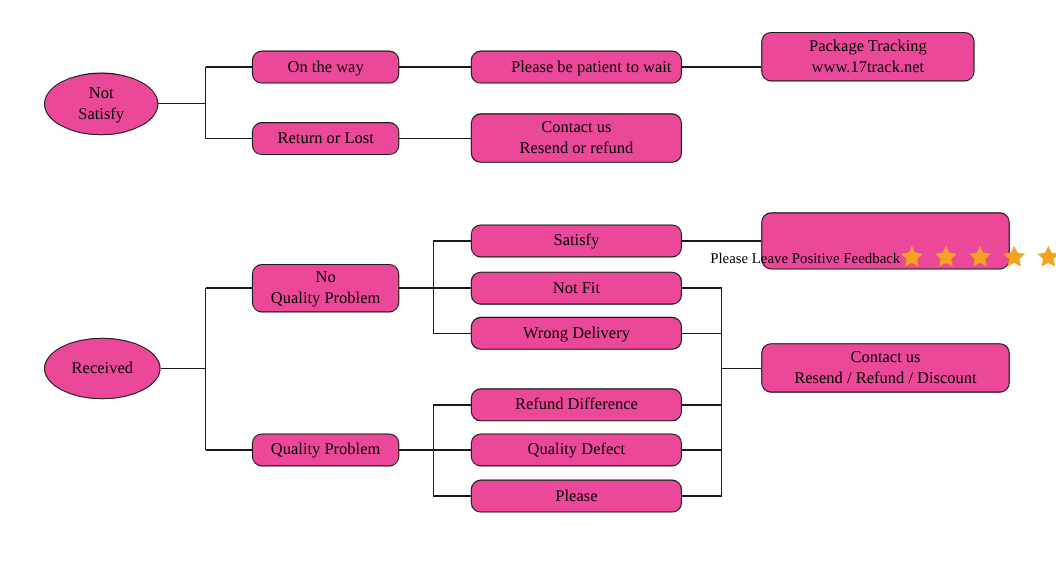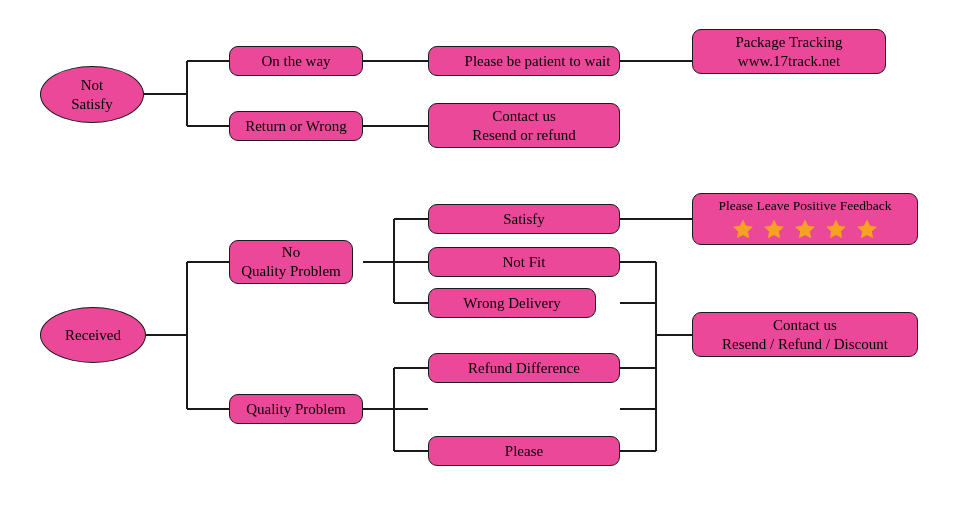--- a/index.html
+++ b/index.html
@@ -43,23 +43,24 @@
   }
   .node-ellipse {
     border-radius: 50%;
   }
   .node-text {
     display: block;
     white-space: pre-line;
   }
   .fs-15 { font-size: 15px; }
   .feedback-node {
-    flex-direction: column;
+    flex-direction: row;
     justify-content: center;
     padding-top: 0;
+    align-items: flex-end;
   }
   .feedback-title {
     font-size: 13.5px;
     white-space: nowrap;
   }
   .stars-row {
     display: flex;
     gap: 9px;
     margin-top: 4px;
   }
@@ -117,66 +118,69 @@
   <div class="node node-ellipse fs-15" style="left:40px; top:66px; width:104px; height:57px;">
     <span class="node-text">Not
 Satisfy</span>
   </div>
 
   <div class="node node-rounded fs-15" style="left:229px; top:46px; width:134px; height:30px;">
     <span class="node-text">On the way</span>
   </div>
 
   <div class="node node-rounded fs-15" style="left:229px; top:111px; width:134px; height:30px;">
-    <span class="node-text">Return or Wrong</span>
+    <span class="node-text">Return or Lost</span>
   </div>
 
   <div class="node node-rounded fs-15" style="left:428px; top:46px; width:192px; height:30px;padding-left:27px;">
     <span class="node-text">Please be patient to wait</span>
   </div>
 
   <div class="node node-rounded fs-15" style="left:428px; top:103px; width:192px; height:45px;">
     <span class="node-text">Contact us
 Resend or refund</span>
   </div>
 
   <div class="node node-rounded fs-15" style="left:692px; top:29px; width:194px; height:45px;">
     <span class="node-text">Package Tracking
 www.17track.net</span>
   </div>
 
   <div class="node node-ellipse fs-15" style="left:40px; top:307px; width:106px; height:56px;">
     <span class="node-text">Received</span>
   </div>
 
-  <div class="node node-rounded fs-15" style="left:229px; top:240px; width:124px; height:44px;">
+  <div class="node node-rounded fs-15" style="left:229px; top:240px; width:134px; height:44px;">
     <span class="node-text">No
 Quality Problem</span>
   </div>
 
   <div class="node node-rounded fs-15" style="left:229px; top:394px; width:134px; height:30px;">
     <span class="node-text">Quality Problem</span>
   </div>
 
   <div class="node node-rounded fs-15" style="left:428px; top:247px; width:192px; height:30px;">
     <span class="node-text">Not Fit</span>
   </div>
 
   <div class="node node-rounded fs-15" style="left:428px; top:204px; width:192px; height:30px;">
     <span class="node-text">Satisfy</span>
   </div>
 
-  <div class="node node-rounded fs-15" style="left:428px; top:288px; width:168px; height:30px;">
+  <div class="node node-rounded fs-15" style="left:428px; top:288px; width:192px; height:30px;">
     <span class="node-text">Wrong Delivery</span>
   </div>
 
   <div class="node node-rounded fs-15" style="left:428px; top:353px; width:192px; height:30px;">
     <span class="node-text">Refund Difference</span>
   </div>
 
+  <div class="node node-rounded fs-15" style="left:428px; top:394px; width:192px; height:30px;">
+    <span class="node-text">Quality Defect</span>
+  </div>
 
   <div class="node node-rounded fs-15" style="left:428px; top:436px; width:192px; height:30px;">
     <span class="node-text">Please</span>
   </div>
 
   <div class="node node-rounded feedback-node" style="left:692px; top:193px; width:226px; height:52px;">
     <span class="feedback-title">Please Leave Positive Feedback</span>
     <span class="stars-row">
       <span class="star">
         <svg viewBox="0 0 24 24" width="22" height="22">

